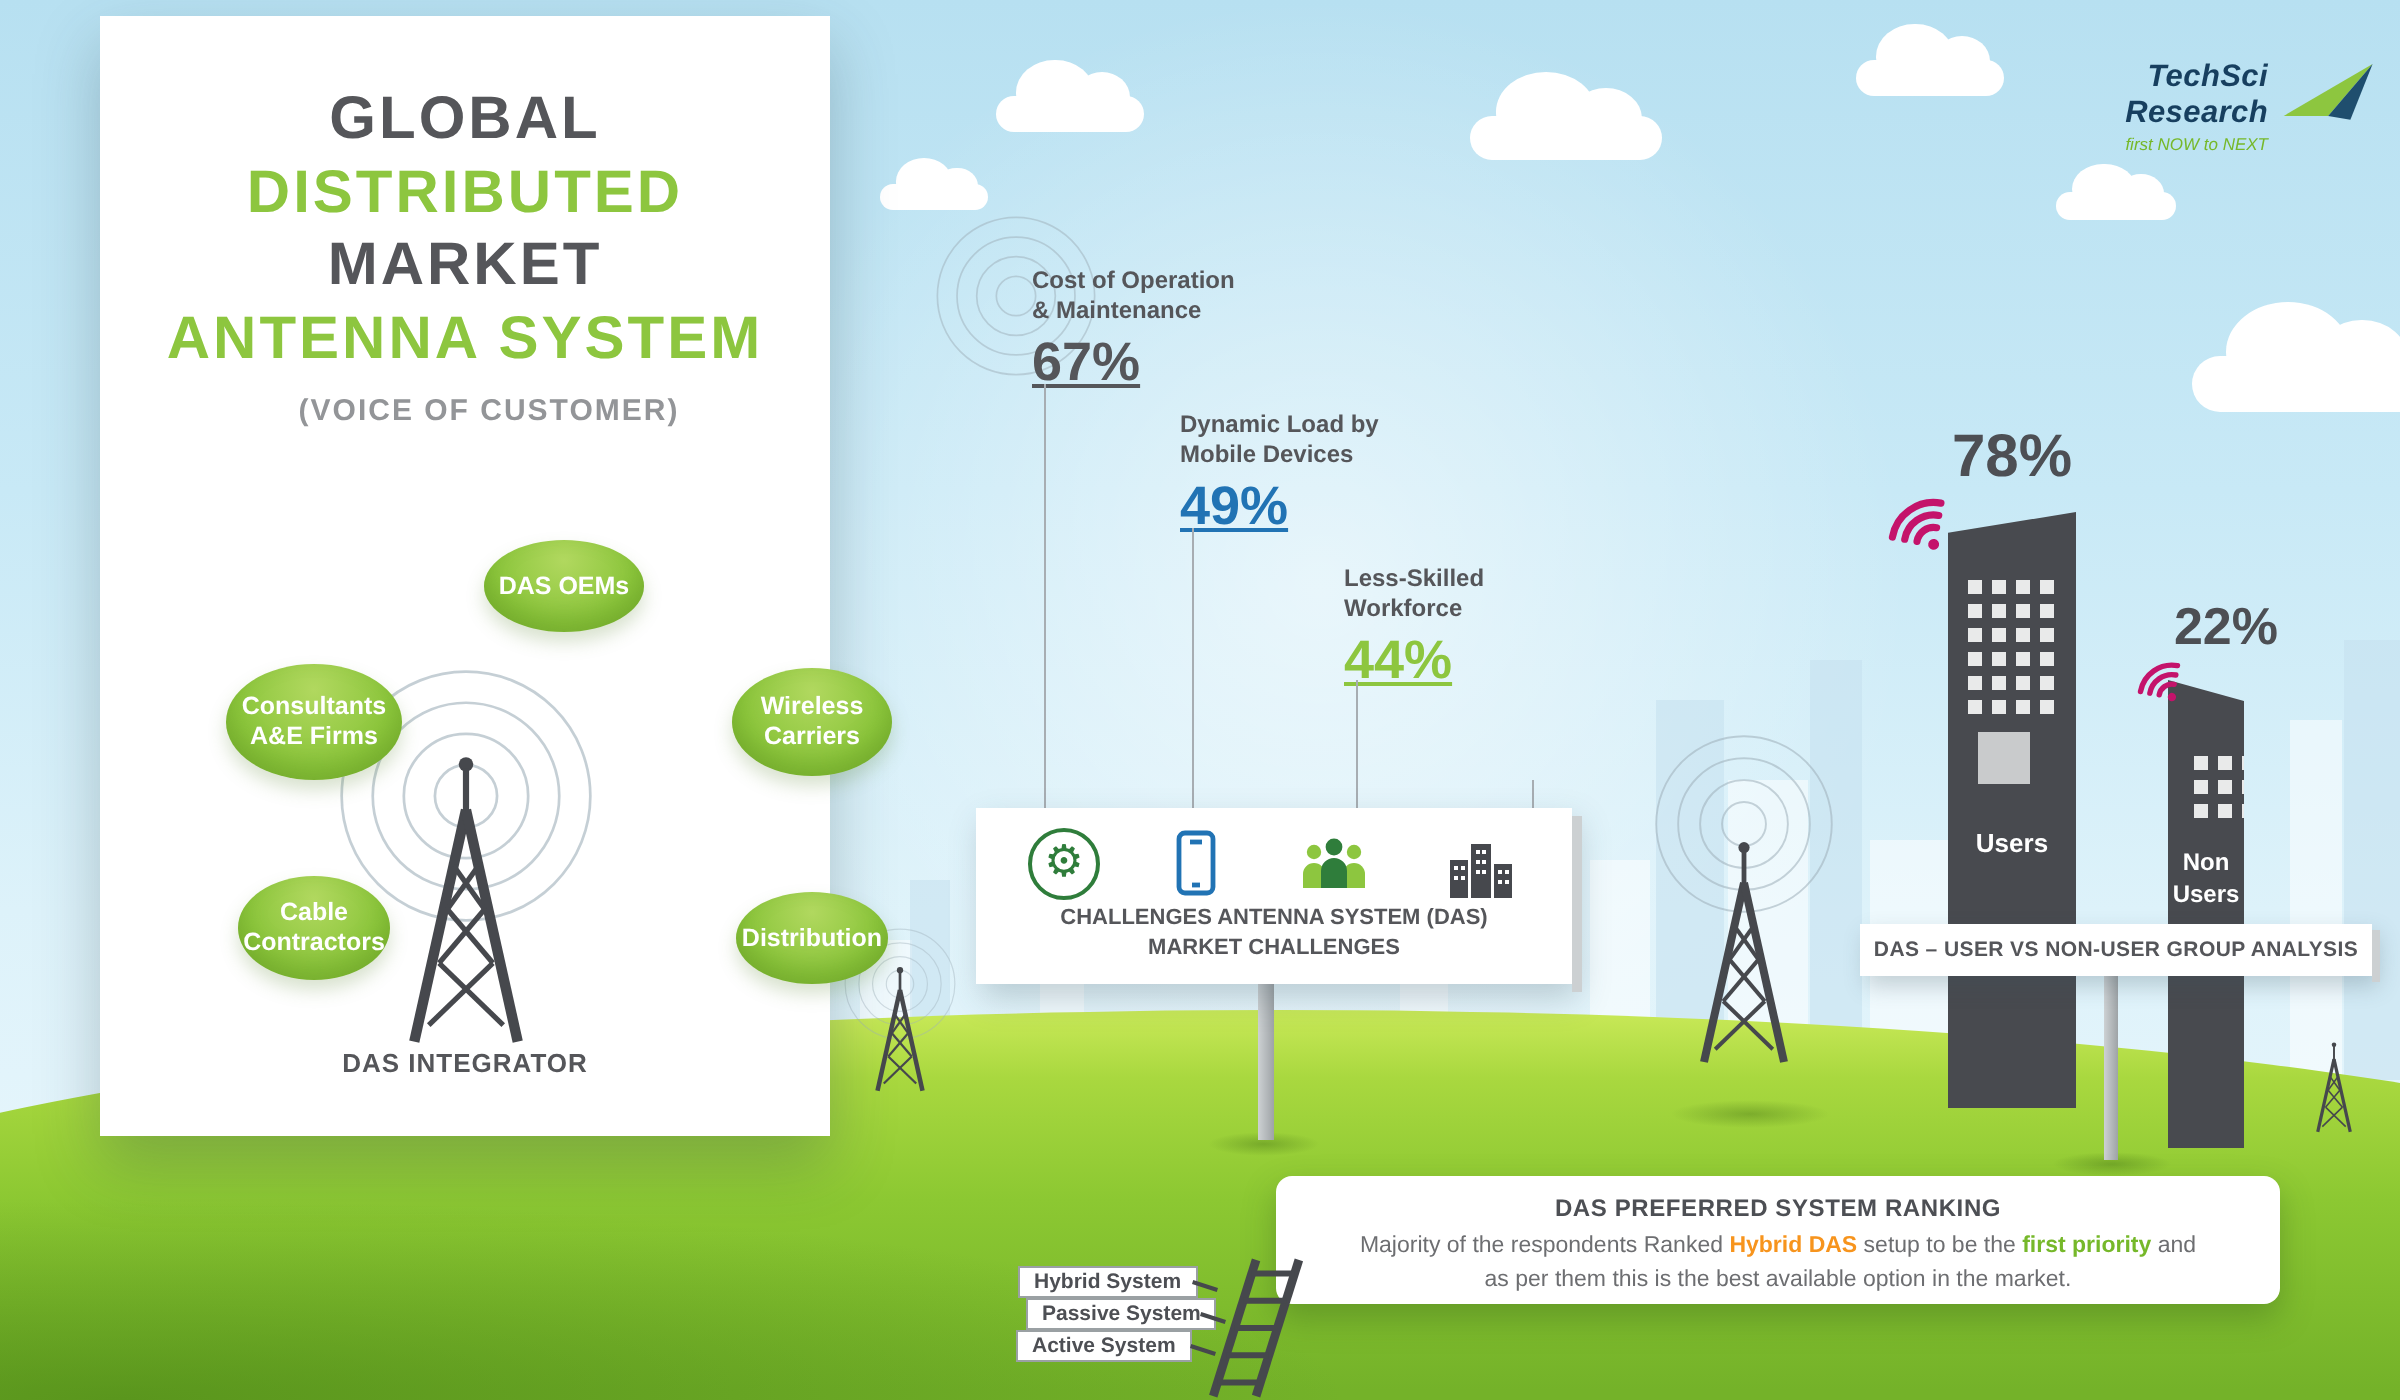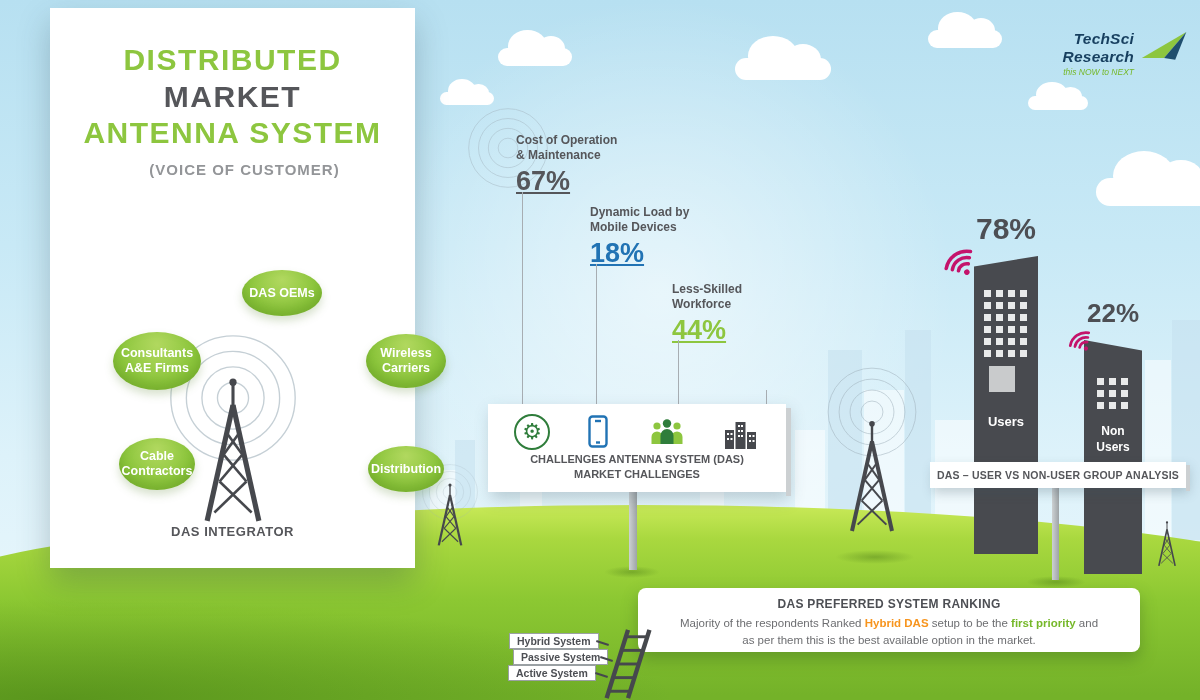--- a/index.html
+++ b/index.html
@@ -65,21 +65,21 @@
     display:flex; align-items:center; justify-content:center; }
   .gear-glyph { font-family:"DejaVu Sans", sans-serif; font-size:22px; color:#2f7d3b; line-height:1; }
   .board-title { text-align:center; font-size:11px; font-weight:bold; color:#55565a; line-height:1.4; }
   .post { position:absolute; background:linear-gradient(90deg,#cdd1d3,#9ea3a6); }
   .post-board { left:629px; top:492px; width:8px; height:78px; }
   .post-sign  { left:1052px; top:488px; width:7px; height:92px; }
 
   
   .bldg { position:absolute; background:#484a4f; }
   .bldg1 { left:974px; top:256px; width:64px; height:298px; clip-path:polygon(0 3.5%,100% 0,100% 100%,0 100%); }
-  .bldg2 { left:1084px; top:340px; width:58px; height:234px; clip-path:polygon(0 0,100% 4.5%,100% 100%,0 100%); }
+  .bldg2 { left:1084px; top:340px; width:38px; height:234px; clip-path:polygon(0 0,100% 4.5%,100% 100%,0 100%); }
   .win-grid { position:absolute; display:flex; flex-wrap:wrap; gap:5px; }
   .wg1 { left:10px; top:34px; width:43px; }
   .wg2 { left:13px; top:38px; width:31px; }
   .win-grid i { width:7px; height:7px; background:#e9eaea; display:block; }
   .billboard { position:absolute; left:15px; top:110px; width:26px; height:26px; background:#c9cbcc; }
   .bldg-label { position:absolute; left:0; right:0; text-align:center; color:#fff; font-weight:bold; }
   .lab1 { top:158px; font-size:13px; }
   .lab2 { top:84px; font-size:12px; line-height:1.3; }
   .pct { position:absolute; text-align:center; font-weight:bold; color:#4d4f54; }
   .pct1 { left:968px; top:212px; width:76px; font-size:30px; }
@@ -194,21 +194,21 @@
   <div class="stat" style="left:516px;top:133px;">
     <div class="stat-label pre">Cost of Operation
 &amp; Maintenance</div>
     <div class="stat-value v-dark">67%</div>
   </div>
   <div class="leader" style="left:522px;top:192px;height:214px;"></div>
 
   <div class="stat" style="left:590px;top:205px;">
     <div class="stat-label pre">Dynamic Load by
 Mobile Devices</div>
-    <div class="stat-value v-blue">18%</div>
+    <div class="stat-value v-blue">49%</div>
   </div>
   <div class="leader" style="left:596px;top:264px;height:142px;"></div>
 
   <div class="stat" style="left:672px;top:282px;">
     <div class="stat-label pre">Less-Skilled
 Workforce</div>
     <div class="stat-value v-green">44%</div>
   </div>
   <div class="leader" style="left:678px;top:340px;height:66px;"></div>
 
@@ -327,20 +327,21 @@
     </svg>
   <svg class="wifi" viewBox="0 0 40 40" style="left:1064px;top:324px;width:32px;height:32px;">
       <use href="#wifi-sym"></use>
     </svg>
 
   <div class="post post-sign"></div>
   <div class="sign">DAS – USER VS NON-USER GROUP ANALYSIS</div>
 
   <div class="panel">
     <div class="panel-titles">
+      <div class="tl tl-dark">GLOBAL</div>
       <div class="tl tl-green">DISTRIBUTED</div>
       <div class="tl tl-dark">MARKET</div>
       <div class="tl tl-green">ANTENNA SYSTEM</div>
       <div class="subtitle">(VOICE OF CUSTOMER)</div>
     </div>
 
     <svg class="ripple" viewBox="0 0 140 140" style="left:115px;top:322px;width:136px;height:136px;opacity:.6;">
         <use href="#ripples-sym"></use>
       </svg>
     <svg class="tower" viewBox="0 0 80 145" style="left:123px;top:368px;width:120px;height:150px;">
@@ -383,21 +384,21 @@
       <line x1="21.4" y1="23" x2="43.4" y2="23"></line>
       <line x1="17" y1="37" x2="39" y2="37"></line>
       <line x1="12.6" y1="51" x2="34.6" y2="51"></line>
       <line x1="8.2" y1="65" x2="30.2" y2="65"></line>
     </g>
   </svg>
 
   <div class="logo">
     <div class="logo-texts">
       <div class="logo-brand">TechSci Research</div>
-      <div class="logo-tag">this NOW to NEXT</div>
+      <div class="logo-tag">first NOW to NEXT</div>
     </div>
     <svg width="50" height="30" viewBox="0 0 54 32">
       <polygon points="2,30 50,2 26,30" fill="#8dc63f"></polygon>
       <polygon points="26,30 50,2 38,32" fill="#1f4e6e"></polygon>
     </svg>
   </div>
 
 </div>
 
 </body></html>

